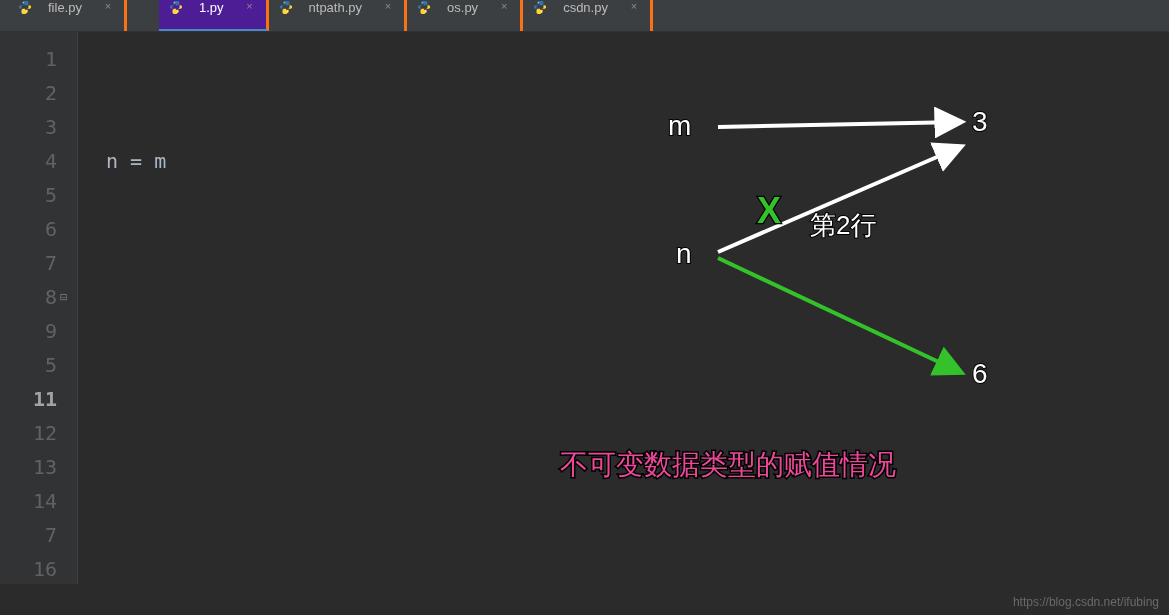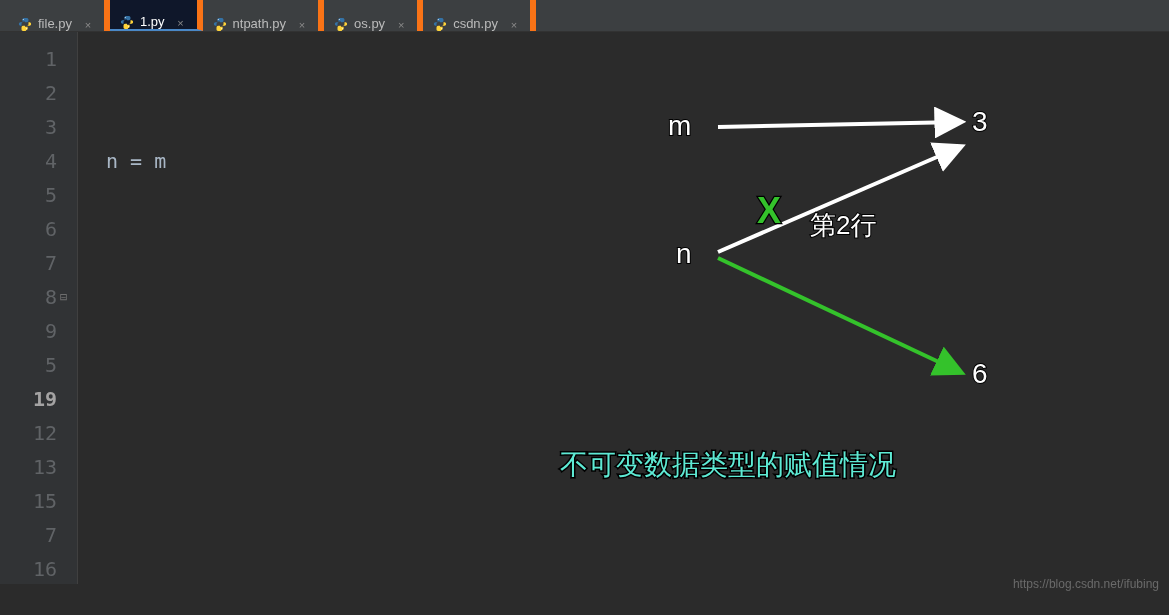--- a/index.html
+++ b/index.html
@@ -13,33 +13,34 @@
   .tab-bar {
     height: 32px;
     background: #3c3f41;
     border-bottom: 1px solid #323232;
     display: flex;
     align-items: stretch;
     padding-left: 8px;
   }
   .tab {
     display: flex;
-    align-items: flex-end;
-    gap: 6px;
+    align-items: flex-start;
+    gap: 16px;
     padding: 0 10px;
     font-size: 13px;
     color: #bbbbbb;
-    border-right: 6px solid #f97316;
+    border-right: 3px solid #f97316;
     cursor: pointer;
     font-family: "Segoe UI", sans-serif;
   }
   .tab.active {
-    background: #0f172a;
+    background: #4c1d95;
     color: #ffffff;
     border-bottom: 2px solid #4a88c7;
+    margin-left: 32px;
   }
   .tab .py-icon { width: 14px; height: 14px; }
   .tab .close {
     color: #8a8a8a;
     font-size: 11px;
     margin-left: 4px;
     width: 12px; height: 12px;
     display: inline-flex; align-items: center; justify-content: center;
   }
   .editor {
@@ -92,21 +93,21 @@
   .ovl-text {
     position: absolute;
     font-family: "Segoe UI", "PingFang SC", sans-serif;
     -webkit-text-stroke: 2px #000;
     paint-order: stroke fill;
     font-weight: 500;
   }
   .watermark {
     position: absolute;
     right: 10px;
-    bottom: 24px;
+    bottom: 6px;
     font-size: 12px;
     color: #6a6a6a;
     font-family: "Segoe UI", sans-serif;
     margin-top: 40px;
   }
 </style>
 </head>
 <body>
 
 <div class="tab-bar">
@@ -167,24 +168,24 @@
     <div class="ln">1</div>
     <div class="ln">2</div>
     <div class="ln">3</div>
     <div class="ln">4</div>
     <div class="ln">5</div>
     <div class="ln">6</div>
     <div class="ln">7</div>
     <div class="ln">8</div>
     <div class="ln">9</div>
     <div class="ln">5</div>
-    <div class="ln current">19</div>
+    <div class="ln current">11</div>
     <div class="ln">12</div>
     <div class="ln">13</div>
-    <div class="ln">15</div>
+    <div class="ln">14</div>
     <div class="ln">7</div>
     <div class="ln">16</div>
   </div>
   <div class="code">
     <span class="fold-mark">⊟</span>
     <div class="row"><span class="var">n </span><span class="var">=</span><span> </span><span class="var">m</span></div>
     <div class="row"></div>
     <div class="row"></div>
     
     
@@ -216,16 +217,16 @@
     <line x1="718" y1="220" x2="960" y2="115" stroke="#ffffff" stroke-width="4" marker-end="url(#arrW)"></line>
 
     <line x1="718" y1="226" x2="960" y2="340" stroke="#34c22b" stroke-width="4" marker-end="url(#arrG)"></line>
   </svg>
   <div class="ovl-text" style="left:668px; top:78px; font-size:28px; color:#fff;">m</div>
   <div class="ovl-text" style="left:676px; top:206px; font-size:28px; color:#fff;">n</div>
   <div class="ovl-text" style="left:972px; top:74px;  font-size:28px; color:#fff;">3</div>
   <div class="ovl-text" style="left:972px; top:326px; font-size:28px; color:#fff;">6</div>
   <div class="ovl-text" style="left:757px; top:158px; font-size:36px; color:#34c22b; font-weight:bold; -webkit-text-stroke:2.5px #000;">X</div>
   <div class="ovl-text" style="left:790px; top:176px; font-size:26px; color:#fff;margin-left:20px;">第2行</div>
-  <div class="ovl-text" style="left:560px; top:414px; font-size:28px; color:#5eead4; -webkit-text-stroke:3px #000;">不可变数据类型的赋值情况</div>
+  <div class="ovl-text" style="left:560px; top:414px; font-size:28px; color:#ec4899; -webkit-text-stroke:3px #000;">不可变数据类型的赋值情况</div>
 </div>
 
 <div class="watermark">https://blog.csdn.net/ifubing</div>
 
 </body></html>

